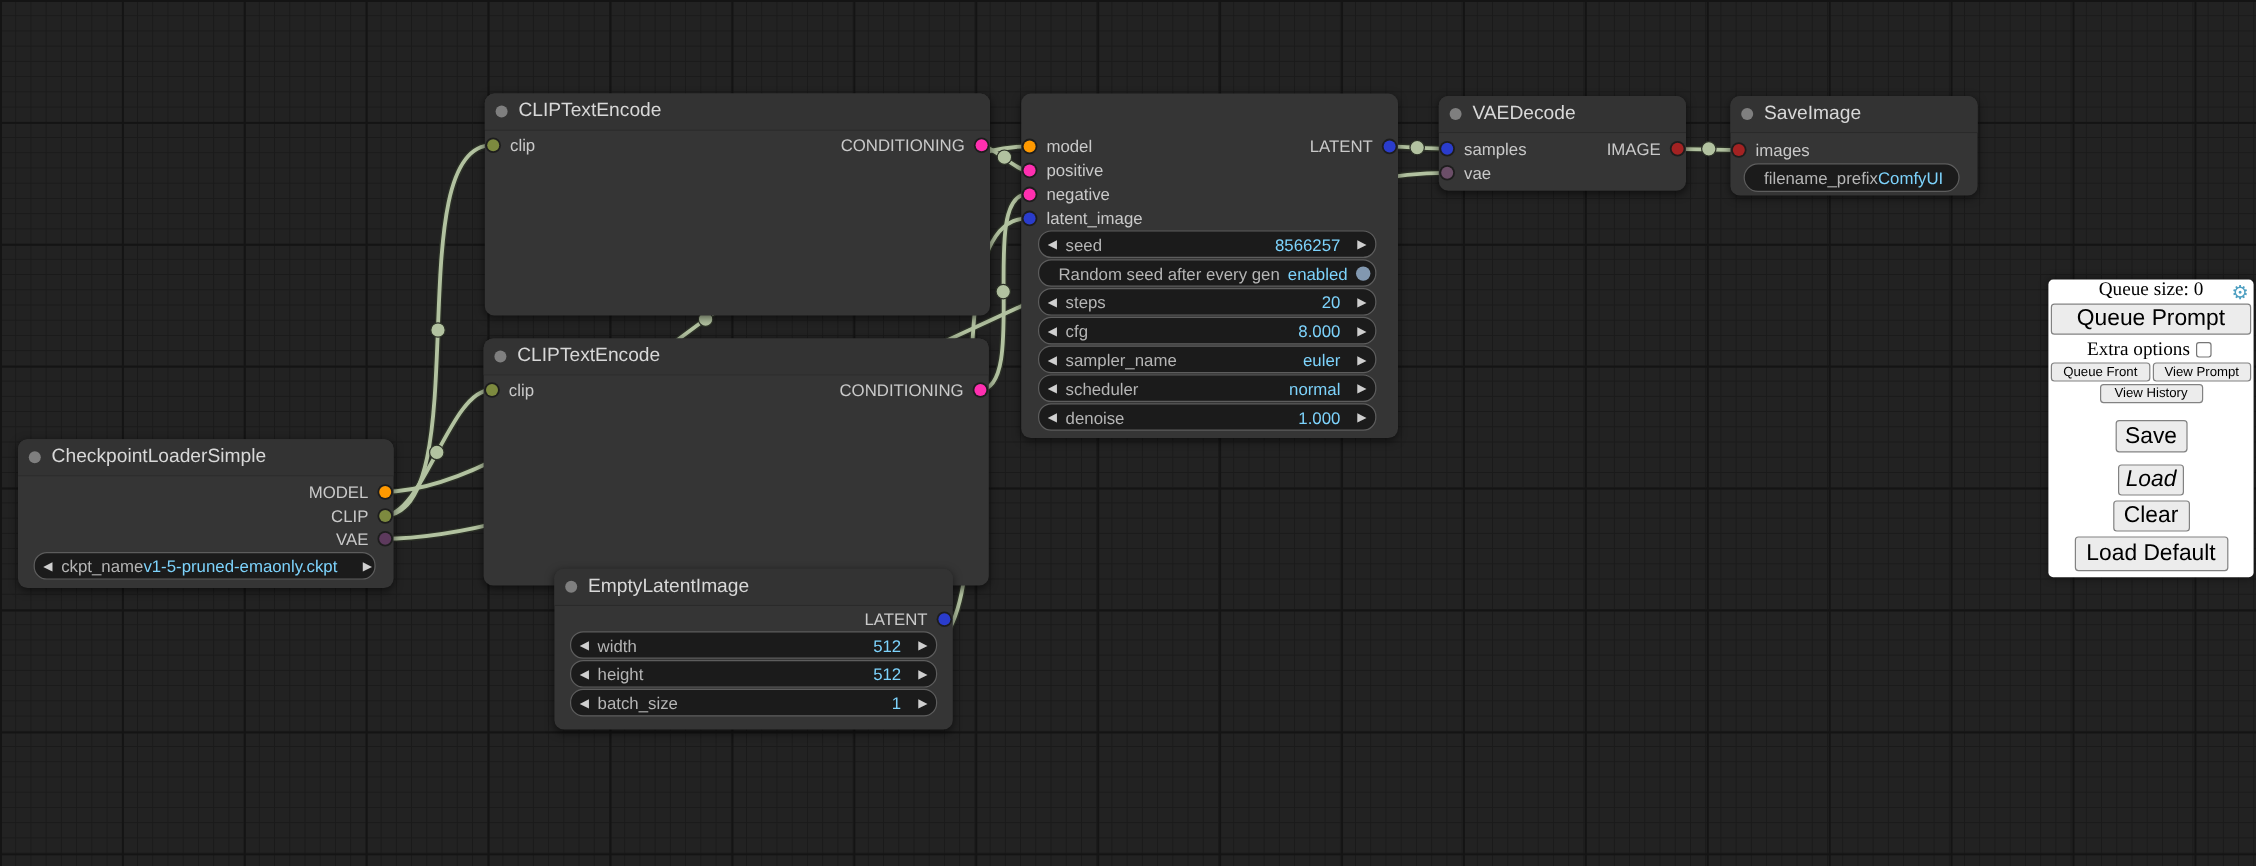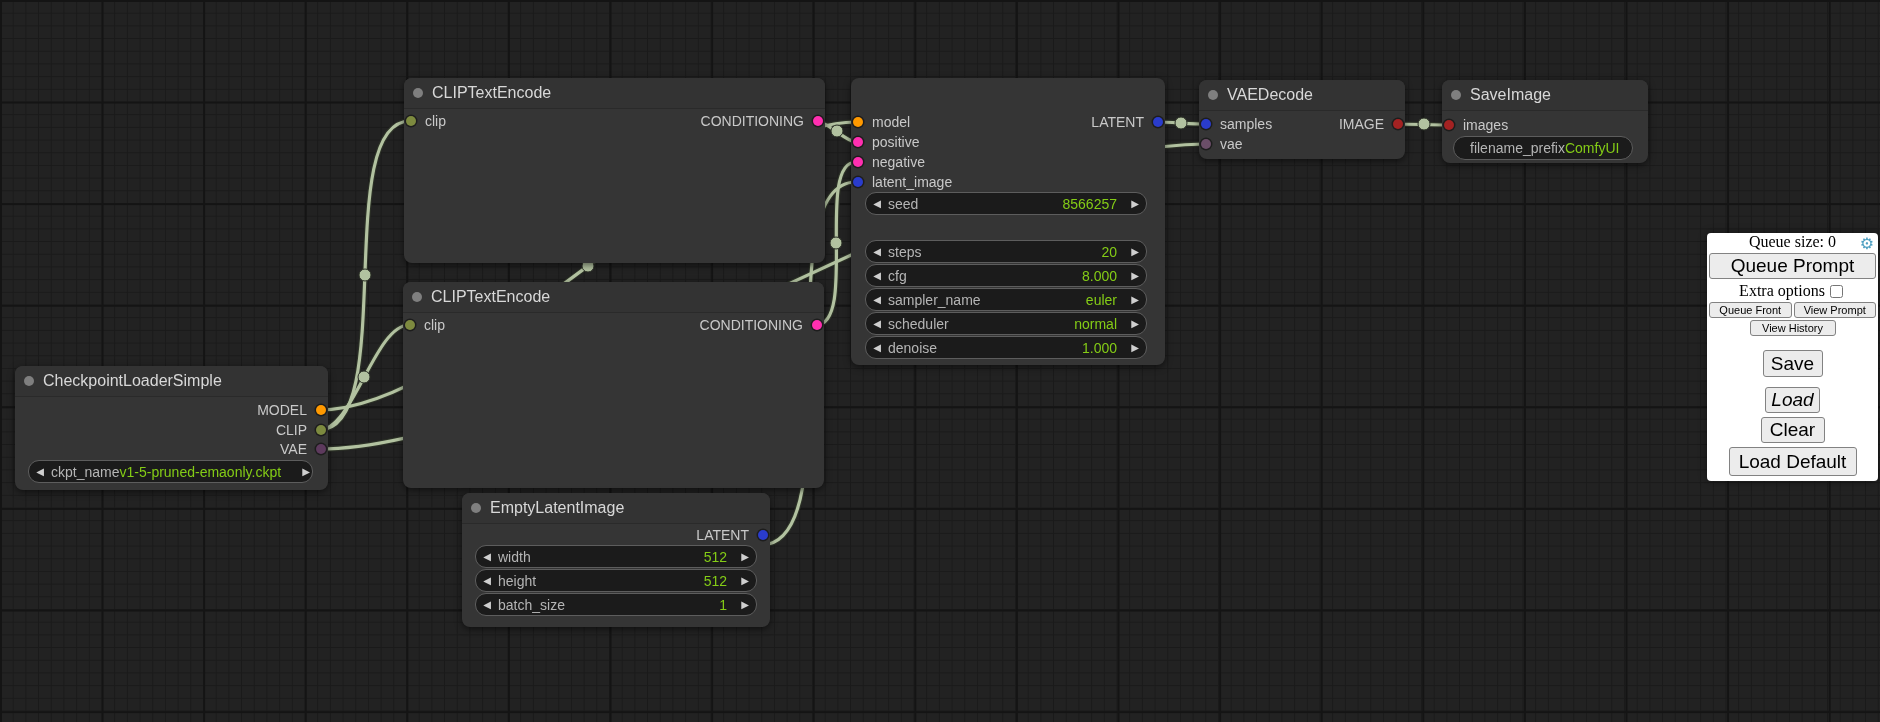--- a/index.html
+++ b/index.html
@@ -37,21 +37,21 @@
              box-shadow:0 0 0 1.5px rgba(0,0,0,.45);}
   .slot.in .dot{margin-right:9px;}
   .slot.out .dot{margin-left:9px;}
   .pill{
     position:absolute;left:14px;right:18px;height:21px;border-radius:11px;
     background:#1b1b1b;border:1px solid #5d5d5d;display:flex;align-items:center;
     font-size:14px;color:#b5b5b5;white-space:nowrap;overflow:hidden;
   }
   .pill .arrow{width:22px;text-align:center;font-size:10px;color:#cfcfcf;flex:0 0 auto;}
   .pill .wlabel{flex:0 1 auto;}
-  .pill .wvalue{margin-left:auto;color:#84cc16;padding-right:7px;}
+  .pill .wvalue{margin-left:auto;color:#7dd3fc;padding-right:7px;}
   .pill.no-arrows .wlabel{padding-left:16px;}
   .toggle-dot{width:12px;height:12px;border-radius:50%;margin-right:4px;flex:0 0 auto;}
   .prompt{
     position:absolute;left:8px;right:8px;background:#1d1d1d;border-radius:4px;
     color:#d0d0d0;font-family:"DejaVu Sans Mono",monospace;font-size:12px;
     padding:5px 7px;box-sizing:border-box;white-space:pre-wrap;
   }
   
   #queue-panel{
     position:absolute;left:1707px;top:233px;width:171px;z-index:10;
@@ -166,21 +166,21 @@
   <div class="slot in" style="top:33px">
     <span class="dot" style="background-color: rgb(125, 138, 63);"></span>
     <span>clip</span>
   </div>
   <div class="slot out" style="top:33px">
     <span class="dot" style="background-color: rgb(255, 47, 176);"></span>
     <span>CONDITIONING</span>
   </div>
 </div>
 
-<div class="node" style="left:462px;top:493px;width:308px;height:134px">
+<div class="node" style="left:462px;top:474px;width:332px;height:134px">
   <div class="node-title">
     <span class="tdot" style="background-color: rgb(127, 127, 127);"></span>
     <span>EmptyLatentImage</span>
   </div>
   <div class="slot out" style="top:32px">
     <span class="dot" style="background-color: rgb(42, 60, 204);"></span>
     <span>LATENT</span>
   </div>
   <div class="pill" style="top:52px;left:13px;right:13px">
     <span class="arrow">◀</span>
@@ -222,20 +222,25 @@
   <div class="slot out" style="top:34px">
     <span class="dot" style="background-color: rgb(42, 60, 204);"></span>
     <span>LATENT</span>
   </div>
 
   <div class="pill" style="top:114px">
     <span class="arrow">◀</span>
     <span class="wlabel">seed</span>
     <span class="wvalue">8566257</span>
     <span class="arrow">▶</span>
+  </div>
+  <div class="pill no-arrows" style="top:138px">
+    <span class="wlabel">Random seed after every gen</span>
+    <span class="wvalue">enabled</span>
+    <span class="toggle-dot" style="background-color: rgb(130, 152, 176);"></span>
   </div>
   <div class="pill" style="top:162px">
     <span class="arrow">◀</span>
     <span class="wlabel">steps</span>
     <span class="wvalue">20</span>
     <span class="arrow">▶</span>
   </div>
   <div class="pill" style="top:186px">
     <span class="arrow">◀</span>
     <span class="wlabel">cfg</span>

